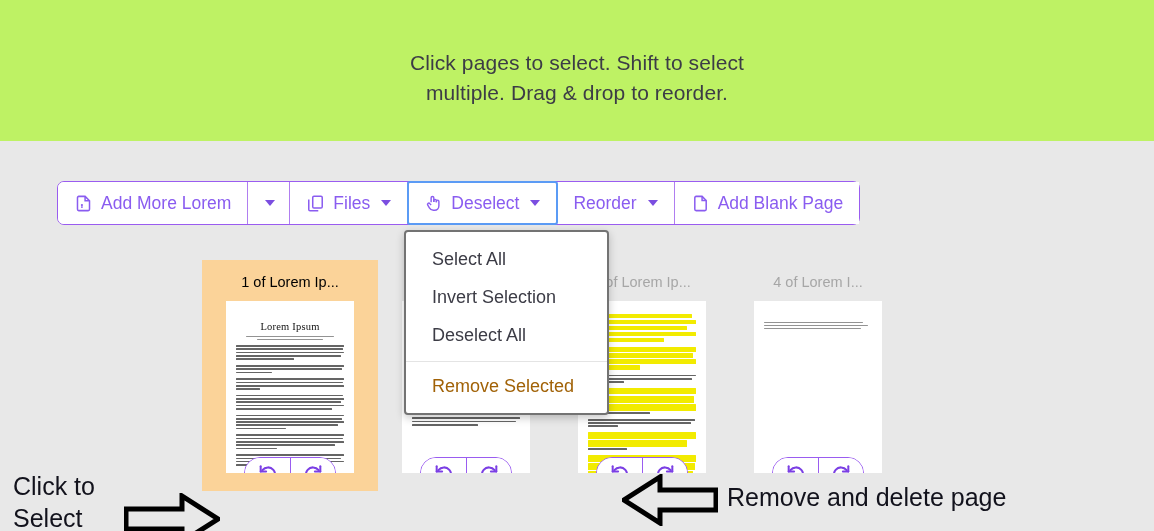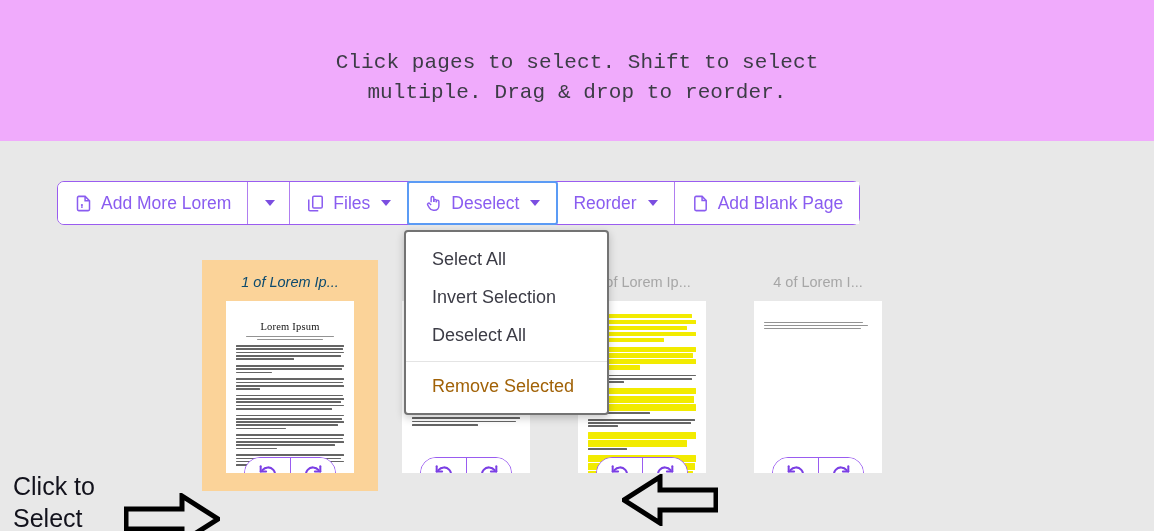--- a/index.html
+++ b/index.html
@@ -16,22 +16,21 @@
     height: 531px;
     background: #ffffff;
   }
 
   
   .header-band {
     position: absolute;
     left: 0; top: 0;
     width: 1154px;
     height: 141px;
-    background: #f0abfc;
-    font-family: Liberation Mono, monospace;
+    background: #bef264;
   }
   .instructions {
     position: absolute;
     left: 0; top: 48px;
     width: 1154px;
     text-align: center;
     font-size: 21px;
     line-height: 30px;
     color: #3c3c46;
     letter-spacing: .1px;
@@ -138,21 +137,21 @@
     background: transparent;
     cursor: pointer;
   }
   .thumb-cell.selected { background: #fbd399; }
   .thumb-caption {
     font-size: 14.5px;
     color: #a6a6a6;
     margin-bottom: 11px;
     white-space: nowrap;
   }
-  .thumb-cell.selected .thumb-caption { color: #0c4a6e; font-style: italic; }
+  .thumb-cell.selected .thumb-caption { color: #000000; }
   .page-paper {
     width: 128px;
     height: 172px;
     background: #ffffff;
     position: relative;
     overflow: hidden;
   }
   .paper-inner { position: absolute; inset: 0; padding: 10px 10px; }
   .doc-title {
     text-align: center;
@@ -537,15 +536,16 @@
         <path d="M2 16 H58 V3 L94 26 L58 49 V36 H2 Z" fill="none" stroke="#000000" stroke-width="5" stroke-linejoin="miter"></path>
       </svg>
     </div>
 
     <div class="anno-arrow" id="arrow-right">
       <svg width="96" height="52" viewBox="0 0 96 52">
         <path d="M94 16 H38 V3 L2 26 L38 49 V36 H94 Z" fill="none" stroke="#000000" stroke-width="5" stroke-linejoin="miter"></path>
       </svg>
     </div>
 
+    <div class="anno-text" id="anno-right">Remove and delete page</div>
 
   </div>
 </div>
 
 </body></html>

